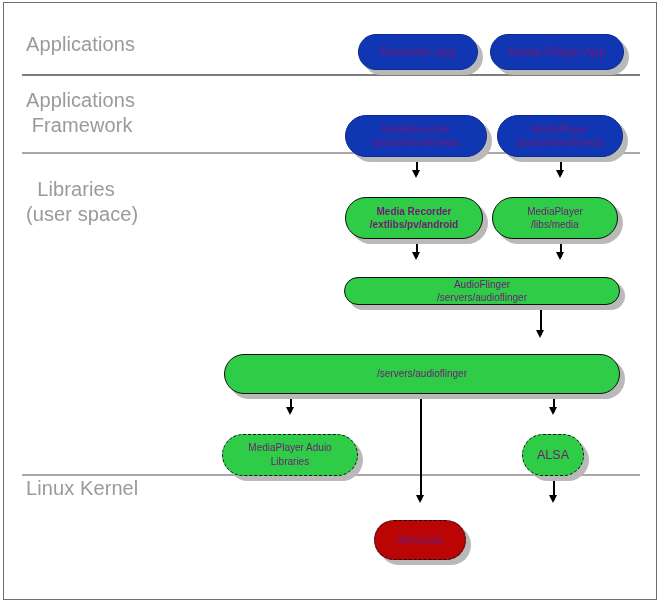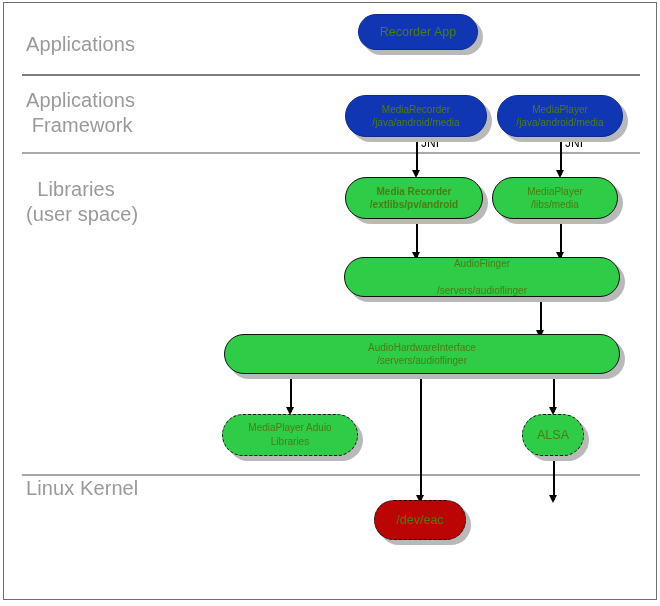--- a/index.html
+++ b/index.html
@@ -53,23 +53,24 @@
   }
 
   
   .node {
     position: absolute;
     box-sizing: border-box;
     display: flex;
     flex-direction: column;
     align-items: center;
     justify-content: center;
-    color: #4d7c0f;
+    color: #701a75;
     text-align: center;
     z-index: 4;
+    margin-top: 20px;
   }
   .node .shadow {
     position: absolute;
     left: 5px;
     top: 5px;
     right: -5px;
     bottom: -5px;
     background: #b9b9b9;
     z-index: -2;
   }
@@ -191,20 +192,25 @@
 
   <div class="conn" style="left:553px; top:456px; height:44px;"></div>
   <div class="arrowhead" style="left:549px; top:495px;"></div>
 
   <div class="node blue one-line" style="left:358px; top:14px; width:120px; height:36px;">
     <span class="shadow"></span>
     <span class="body"></span>
     <span class="txt t1">Recorder App</span>
   </div>
 
+  <div class="node blue one-line" style="left:490px; top:14px; width:134px; height:36px;">
+    <span class="shadow"></span>
+    <span class="body"></span>
+    <span class="txt t1">Media Player App</span>
+  </div>
 
   <div class="node blue" style="left:345px; top:95px; width:142px; height:42px;">
     <span class="shadow"></span>
     <span class="body"></span>
     <span class="txt t1">MediaRecorder</span>
     <span class="txt t2">/java/android/media</span>
   </div>
 
   <div class="node blue" style="left:497px; top:95px; width:126px; height:42px;">
     <span class="shadow"></span>
@@ -220,31 +226,30 @@
     <span class="txt t2">/extlibs/pv/android</span>
   </div>
 
   <div class="node green" style="left:492px; top:177px; width:126px; height:42px;">
     <span class="shadow"></span>
     <span class="body"></span>
     <span class="txt t1">MediaPlayer</span>
     <span class="txt t2">/libs/media</span>
   </div>
 
-  <div class="node green" style="left:344px; top:257px; width:276px; height:40px;justify-content:space-between;">
+  <div class="node green" style="left:344px; top:257px; width:276px; height:28px;">
     <span class="shadow"></span>
     <span class="body"></span>
     <span class="txt t1">AudioFlinger</span>
     <span class="txt t2">/servers/audioflinger</span>
   </div>
 
   <div class="node green" style="left:224px; top:334px; width:396px; height:40px;">
     <span class="shadow"></span>
     <span class="body"></span>
-    <span class="txt t1">AudioHardwareInterface</span>
     <span class="txt t2">/servers/audioflinger</span>
   </div>
 
   <div class="node green-dash" style="left:222px; top:414px; width:136px; height:42px;">
     <span class="shadow"></span>
     <span class="body"></span>
     <span class="txt t1">MediaPlayer Aduio</span>
     <span class="txt t1">Libraries</span>
   </div>
 

